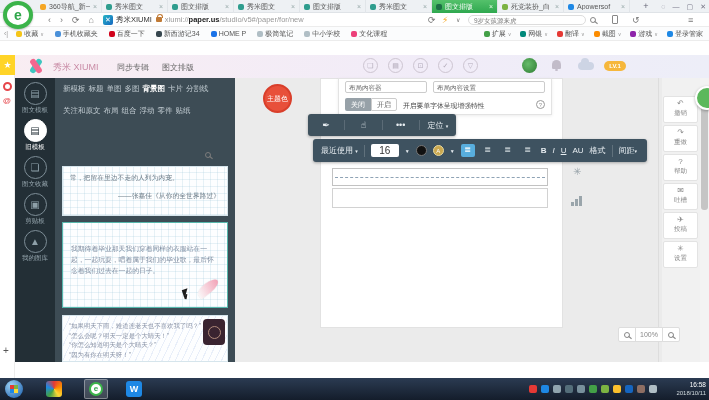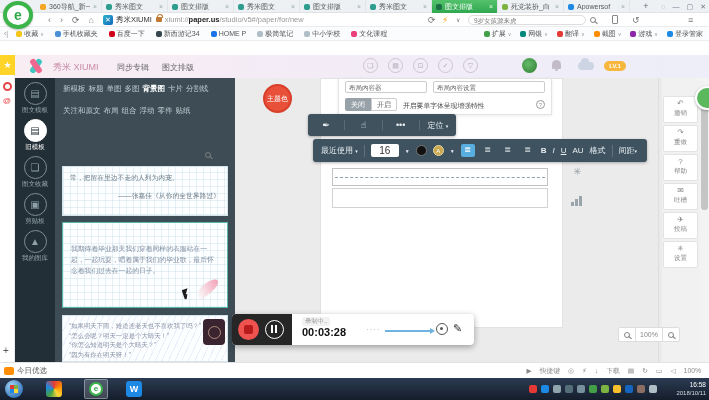--- a/index.html
+++ b/index.html
@@ -548,61 +548,31 @@
       <div class="rtbtn" style="top: 163px;">
         <span class="g">✳</span>
         <span class="l">设置</span>
       </div>
     </div>
   <div class="greenbubble"></div>
   <div class="pagescroll">
       <div class="thumb"></div>
     </div>
 
-  <div class="recorder">
-    <div class="recdark">
-      <div class="stopbtn"></div>
-      <div class="pausebtn"></div>
-    </div>
-    <div class="recstatus">录制中..</div>
-    <div class="rectime">00:03:28</div>
-    <div class="recdots">····</div>
-    <div class="recslider"></div>
-    <div class="camic"></div>
-    <div class="pencilic">✎</div>
-  </div>
 
   <div class="zoomctl">
     <div class="zbtn zb1">
         <span class="mag"></span>
       </div>
     <div class="zbtn zb2">100%</div>
     <div class="zbtn zb3">
         <span class="mag"></span>
       </div>
   </div>
 
-  <div class="statusbar">
-    <span class="todayic"></span>
-    <span class="stleft">今日优选</span>
-    <span class="stright" id="stright">
-
-    <span>▶</span>
-        <span>快捷键</span>
-        <span>◎</span>
-        <span>⚡</span>
-        <span>↓</span>
-        <span>下载</span>
-        <span>▤</span>
-        <span>↻</span>
-        <span>▭</span>
-        <span>◁</span>
-        <span>100%</span>
-      </span>
-  </div>
 
   <div class="taskbar">
     <div class="orb">
       <span class="fl">
           <i style="background:#e53935"></i>
           <i style="background:#7cb342"></i>
           <i style="background:#1e88e5"></i>
           <i style="background:#fdd835"></i>
         </span>
     </div>

